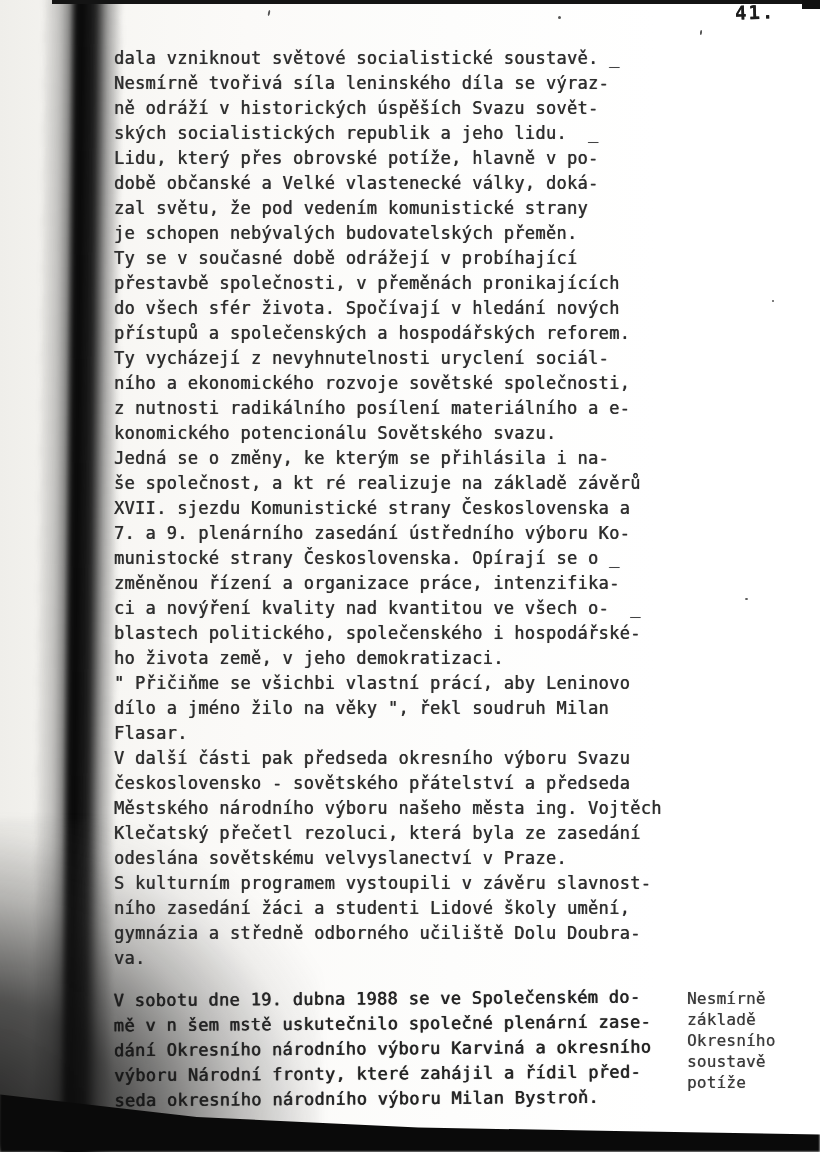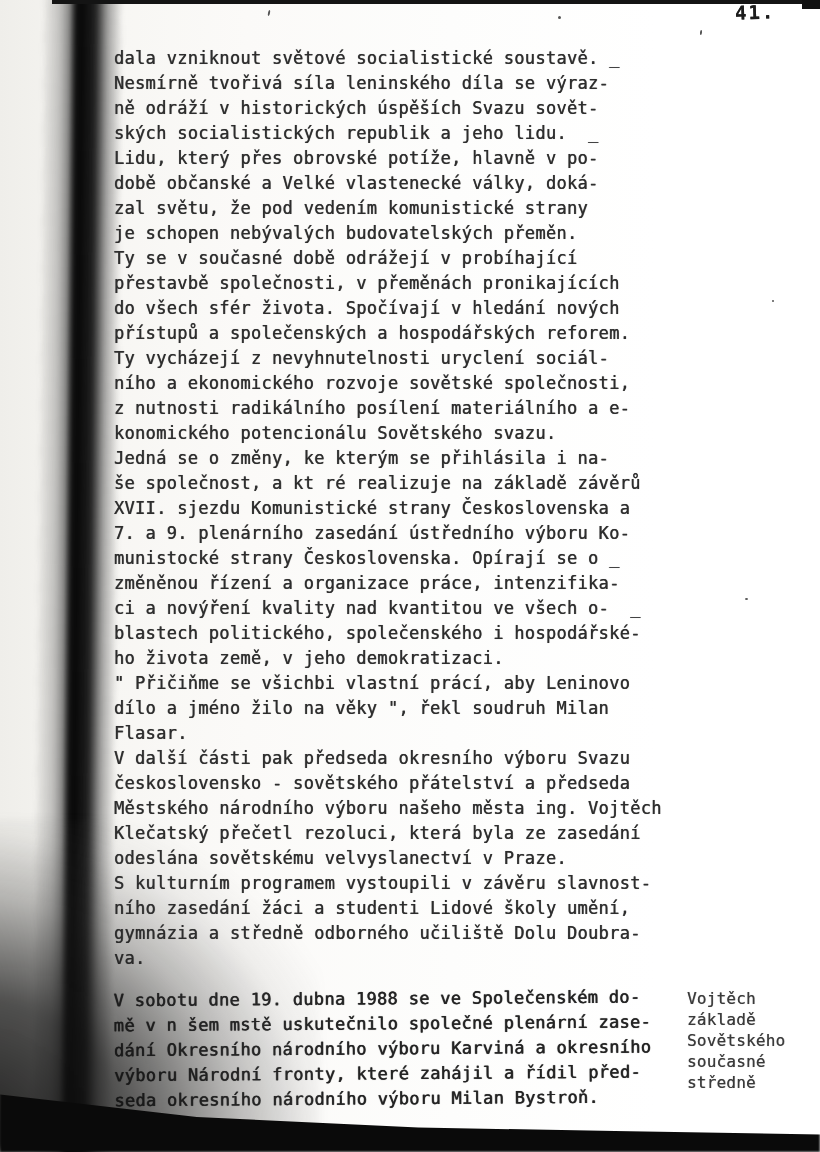--- a/index.html
+++ b/index.html
@@ -82,21 +82,21 @@
 </style>
 </head>
 <body>
 
 <div class="page">
 
   <div class="body-text"><div class="line">dala vzniknout světové socialistické soustavě. _</div><div class="line">Nesmírně tvořivá síla leninského díla se výraz-</div><div class="line">ně odráží v historických úspěších Svazu sovět-</div><div class="line">ských socialistických republik a jeho lidu.  _</div><div class="line">Lidu, který přes obrovské potíže, hlavně v po-</div><div class="line">době občanské a Velké vlastenecké války, doká-</div><div class="line">zal světu, že pod vedením komunistické strany</div><div class="line">je schopen nebývalých budovatelských přeměn.</div><div class="line">Ty se v současné době odrážejí v probíhající</div><div class="line">přestavbě společnosti, v přeměnách pronikajících</div><div class="line">do všech sfér života. Spočívají v hledání nových</div><div class="line">přístupů a společenských a hospodářských reforem.</div><div class="line">Ty vycházejí z nevyhnutelnosti uryclení sociál-</div><div class="line">ního a ekonomického rozvoje sovětské společnosti,</div><div class="line">z nutnosti radikálního posílení materiálního a e-</div><div class="line">konomického potencionálu Sovětského svazu.</div><div class="line">Jedná se o změny, ke kterým se přihlásila i na-</div><div class="line">še společnost, a kt ré realizuje na základě závěrů</div><div class="line">XVII. sjezdu Komunistické strany Československa a</div><div class="line">7. a 9. plenárního zasedání ústředního výboru Ko-</div><div class="line">munistocké strany Československa. Opírají se o _</div><div class="line">změněnou řízení a organizace práce, intenzifika-</div><div class="line">ci a novýření kvality nad kvantitou ve všech o-  _</div><div class="line">blastech politického, společenského i hospodářské-</div><div class="line">ho života země, v jeho demokratizaci.</div><div class="line">" Přičiňme se všichbi vlastní prácí, aby Leninovo</div><div class="line">dílo a jméno žilo na věky ", řekl soudruh Milan</div><div class="line">Flasar.</div><div class="line">V další části pak předseda okresního výboru Svazu</div><div class="line">československo - sovětského přátelství a předseda</div><div class="line">Městského národního výboru našeho města ing. Vojtěch</div><div class="line">Klečatský přečetl rezoluci, která byla ze zasedání</div><div class="line">odeslána sovětskému velvyslanectví v Praze.</div><div class="line">S kulturním programem vystoupili v závěru slavnost-</div><div class="line">ního zasedání žáci a studenti Lidové školy umění,</div><div class="line">gymnázia a středně odborného učiliště Dolu Doubra-</div><div class="line">va.</div></div>
 
   <div class="closing-paragraph"><div class="line">V sobotu dne 19. dubna 1988 se ve Společenském do-</div><div class="line">mě v n šem mstě uskutečnilo společné plenární zase-</div><div class="line">dání Okresního národního výboru Karviná a okresního</div><div class="line">výboru Národní fronty, které zahájil a řídil před-</div><div class="line">seda okresního národního výboru Milan Bystroň.</div></div>
 
-  <div class="margin-note"><div class="line">Vojtěch</div><div class="line">základě</div><div class="line">Sovětského</div><div class="line">současné</div><div class="line">středně</div></div>
+  <div class="margin-note"><div class="line">Nesmírně</div><div class="line">základě</div><div class="line">Okresního</div><div class="line">soustavě</div><div class="line">potíže</div></div>
 
   <div class="pageno">41.</div>
 
   <div class="binding-band"></div>
   <div class="binding-core"></div>
   <div class="corner-shadow"></div>
   <div class="bottom-band"></div>
   <div class="top-rule"></div>
   <div class="top-rule-nub"></div>
   <div class="speck s1"></div>

